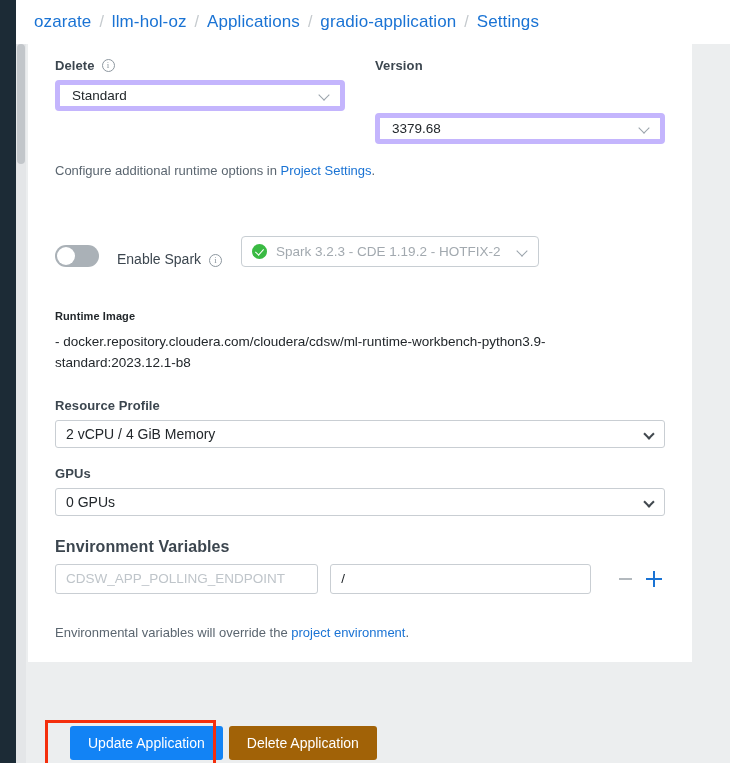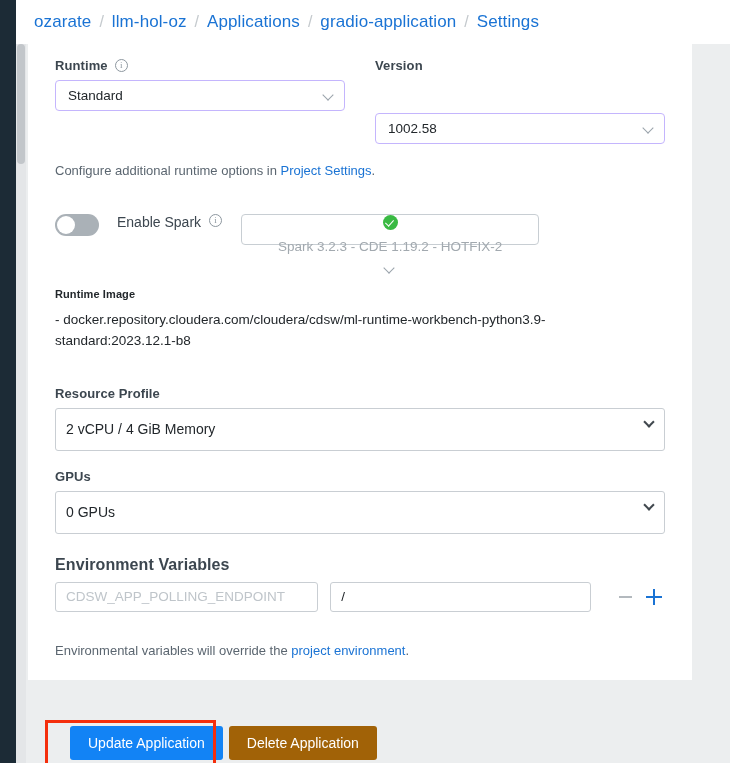--- a/index.html
+++ b/index.html
@@ -110,21 +110,21 @@
     line-height: 11px;
     text-align: center;
     font-weight: normal;
     font-style: normal;
     font-family: "Liberation Serif", serif;
   }
 
   
   .ant-select {
     height: 31px;
-    border: 1px solid #c4b5fd;
+    border: 5px solid #c4b5fd;
     border-radius: 4px;
     background: #fff;
     display: flex;
     align-items: center;
     padding: 0 10px 0 12px;
     font-size: 13.5px;
     color: #22272b;
     position: relative;
   }
   .ant-select .val { flex: 1; white-space: nowrap; overflow: hidden; }
@@ -149,22 +149,22 @@
     margin-top: 19px;
   }
   .hint a, .link {
     color: #1a73d4;
     text-decoration: none;
   }
 
   
   .spark-row {
     display: flex;
-    align-items: flex-start;
-    margin-top: 36px;
+    align-items: flex-end;
+    margin-top: 58px;
   }
   .toggle {
     width: 44px; height: 22px;
     border-radius: 11px;
     background: #aab1b7;
     position: relative;
     flex: none;
   }
   .toggle .knob {
     position: absolute;
@@ -186,21 +186,20 @@
     height: 31px;
     border: 1px solid #c8ced3;
     border-radius: 4px;
     background: #fff;
     display: flex;
     align-items: center;
     padding: 0 10px 0 10px;
     gap: 9px;
     font-size: 13.5px;
     color: #a2a9af;
-    flex-direction: column;
   }
   .check-badge {
     width: 15px; height: 15px;
     border-radius: 50%;
     background: #3aba43;
     position: relative;
     flex: none;
   }
   .check-badge::after {
     content: "";
@@ -229,28 +228,28 @@
     line-height: 1.55;
     max-width: 520px;
     word-break: break-word;
   }
 
   
   .label2 {
     font-size: 13px;
     font-weight: bold;
     color: #3c464f;
-    margin-top: 34px;
+    margin-top: 24px;
     margin-bottom: 7px;
     letter-spacing: 0.1px;
   }
   .label2.tight { margin-top: 18px; }
   .native-select {
     width: 100%;
-    height: 43px;
+    height: 28px;
     border: 1px solid #c9ced3;
     border-radius: 3px;
     background: #ffffff;
     font-family: "Liberation Sans", sans-serif;
     font-size: 14px;
     color: #22272b;
     padding: 0 26px 0 10px;
     appearance: none;
     -webkit-appearance: none;
     position: relative;
@@ -381,35 +380,35 @@
 
   <div class="scroll-gutter">
     <div class="scroll-thumb"></div>
   </div>
 
   <div class="card">
 
     <div class="form-row" style="padding-top:14px;">
       <div class="field edition">
         <div class="label">
-          <span>Runtime</span>
+          <span>Delete</span>
           <i class="info-icon">i</i>
         </div>
         <div class="ant-select">
           <span class="val">Standard</span>
           <span class="chev-thin"></span>
         </div>
       </div>
 
       <div class="field version">
         <div class="label">
           <span>Version</span>
         </div>
         <div class="ant-select">
-          <span class="val">1002.58</span>
+          <span class="val">3379.68</span>
           <span class="chev-thin"></span>
         </div>
       </div>
     </div>
 
     <div class="hint">
       <span>Configure additional runtime options in </span><a class="link" href="#">Project Settings</a><span>.</span>
     </div>
 
     <div class="spark-row">

